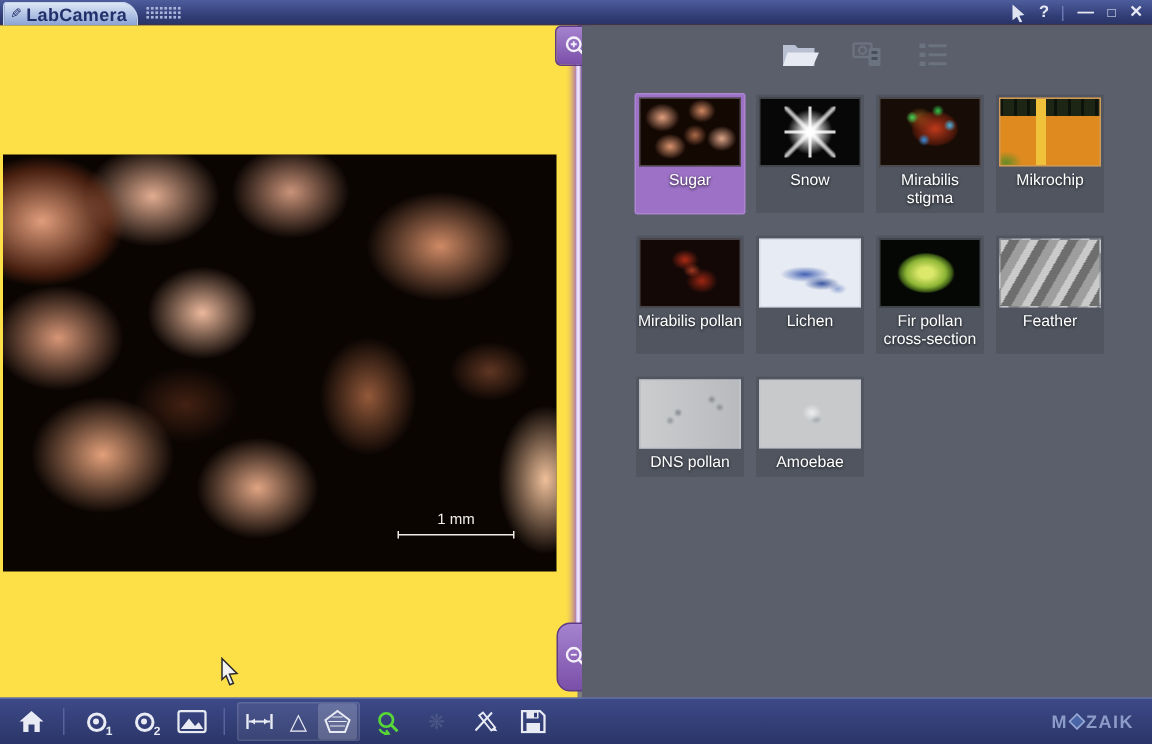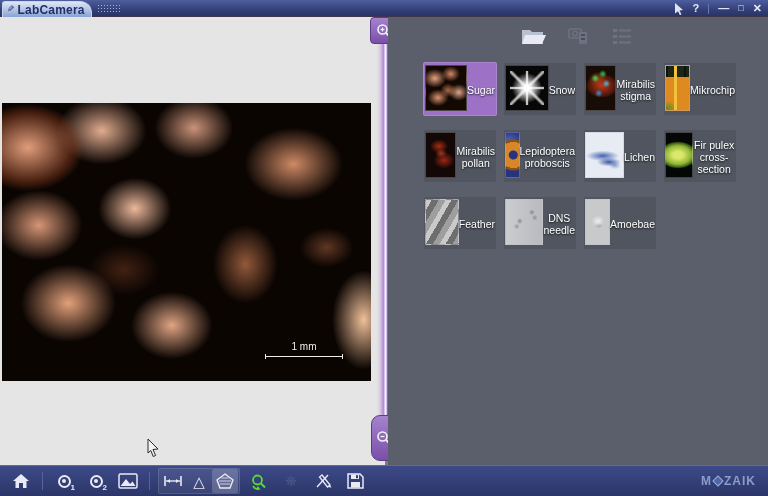--- a/index.html
+++ b/index.html
@@ -21,21 +21,21 @@
     background-size:3px 3px; }
   .win-controls { position:absolute; right:6px; top:0; height:17px; display:flex; align-items:center; gap:9px; }
   .win-controls .sep { width:1px; height:10px; background:#6a78b0; }
   .wc { color:#e6e9f4; font-size:11px; line-height:1; font-weight:bold; cursor:default; }
   .wc.small { font-size:9px; }
   .cursor-glyph svg { display:block; }
 
   
   .content { position:absolute; left:0; top:17px; width:768px; height:448px; }
 
-  .viewer-panel { position:absolute; left:0; top:0; width:385px; height:448px; background:#e5e5e5; }
+  .viewer-panel { position:absolute; left:0; top:0; width:385px; height:448px; background:#fde047; }
 
   .photo { position:absolute; left:2px; top:86px; width:369px; height:278px;
     background-color:#0b0502;
     background-image:
       radial-gradient(ellipse 75px 58px at 7% 16%,  rgba(235,165,130,.95), rgba(140,60,30,.45) 60%, rgba(0,0,0,0) 75%),
       radial-gradient(ellipse 64px 48px at 27% 10%, rgba(244,186,156,.92), rgba(0,0,0,0) 70%),
       radial-gradient(ellipse 56px 44px at 52% 9%,  rgba(236,172,142,.85), rgba(0,0,0,0) 70%),
       radial-gradient(ellipse 70px 52px at 79% 22%, rgba(228,152,112,.9),  rgba(0,0,0,0) 70%),
       radial-gradient(ellipse 62px 50px at 10% 44%, rgba(232,162,128,.92), rgba(0,0,0,0) 70%),
       radial-gradient(ellipse 52px 44px at 36% 38%, rgba(248,194,164,.95), rgba(0,0,0,0) 70%),
@@ -64,21 +64,21 @@
 
   
   .gallery-panel { position:absolute; left:388px; top:0; width:380px; height:448px; background:#5a5f6b; }
   .top-toolbar { position:absolute; left:0; top:4px; width:100%; height:30px;
     display:flex; justify-content:center; align-items:center; gap:14px; }
   .tt-btn { width:30px; height:24px; display:flex; align-items:center; justify-content:center; }
   .tt-btn.enabled { cursor:pointer; }
 
   .grid { position:absolute; left:36px; top:46px; width:318px;
     display:grid; grid-template-columns:repeat(4,72px); column-gap:8px; row-gap:15px; }
-  .tile { display:flex; flex-direction:row; align-items:center; padding:2px 1px 4px;
+  .tile { display:flex; flex-direction:column; align-items:center; padding:2px 1px 4px;
     background:rgba(0,0,0,.10); border-radius:1px; cursor:pointer; }
   .tile.selected { background:#9c71c6; box-shadow:0 0 0 1px #ab84d2; }
   .thumb { width:68px; height:46px; border:1px solid rgba(180,185,200,.35); }
   .tlabel { margin-top:3px; font-size:10.5px; line-height:12px; color:#ffffff; text-align:center;
     text-shadow:0 1px 2px rgba(0,0,0,.85); }
 
   
   .t-sugar { background-color:#140803; background-image:
     radial-gradient(ellipse 16px 13px at 22% 28%, rgba(238,168,134,.95), rgba(0,0,0,0) 72%),
     radial-gradient(ellipse 13px 11px at 62% 18%, rgba(230,150,110,.9), rgba(0,0,0,0) 70%),
@@ -268,38 +268,34 @@
       </div>
       <div class="tile">
         <div class="thumb t-chip"></div>
         <div class="tlabel">Mikrochip</div>
       </div>
       <div class="tile">
         <div class="thumb t-pollan"></div>
         <div class="tlabel">Mirabilis pollan</div>
       </div>
       <div class="tile">
-        <div class="thumb t-proboscis"></div>
-        <div class="tlabel">Lepidoptera proboscis</div>
-      </div>
-      <div class="tile">
         <div class="thumb t-hydra"></div>
         <div class="tlabel">Lichen</div>
       </div>
       <div class="tile">
         <div class="thumb t-fir"></div>
-        <div class="tlabel">Fir pulex cross-section</div>
+        <div class="tlabel">Fir pollan cross-section</div>
       </div>
       <div class="tile">
         <div class="thumb t-feather"></div>
         <div class="tlabel">Feather</div>
       </div>
       <div class="tile">
         <div class="thumb t-dns"></div>
-        <div class="tlabel">DNS needle</div>
+        <div class="tlabel">DNS pollan</div>
       </div>
       <div class="tile">
         <div class="thumb t-amoebae"></div>
         <div class="tlabel">Amoebae</div>
       </div>
     </div>
   </div>
 </div>
 
 <div class="bottombar">

